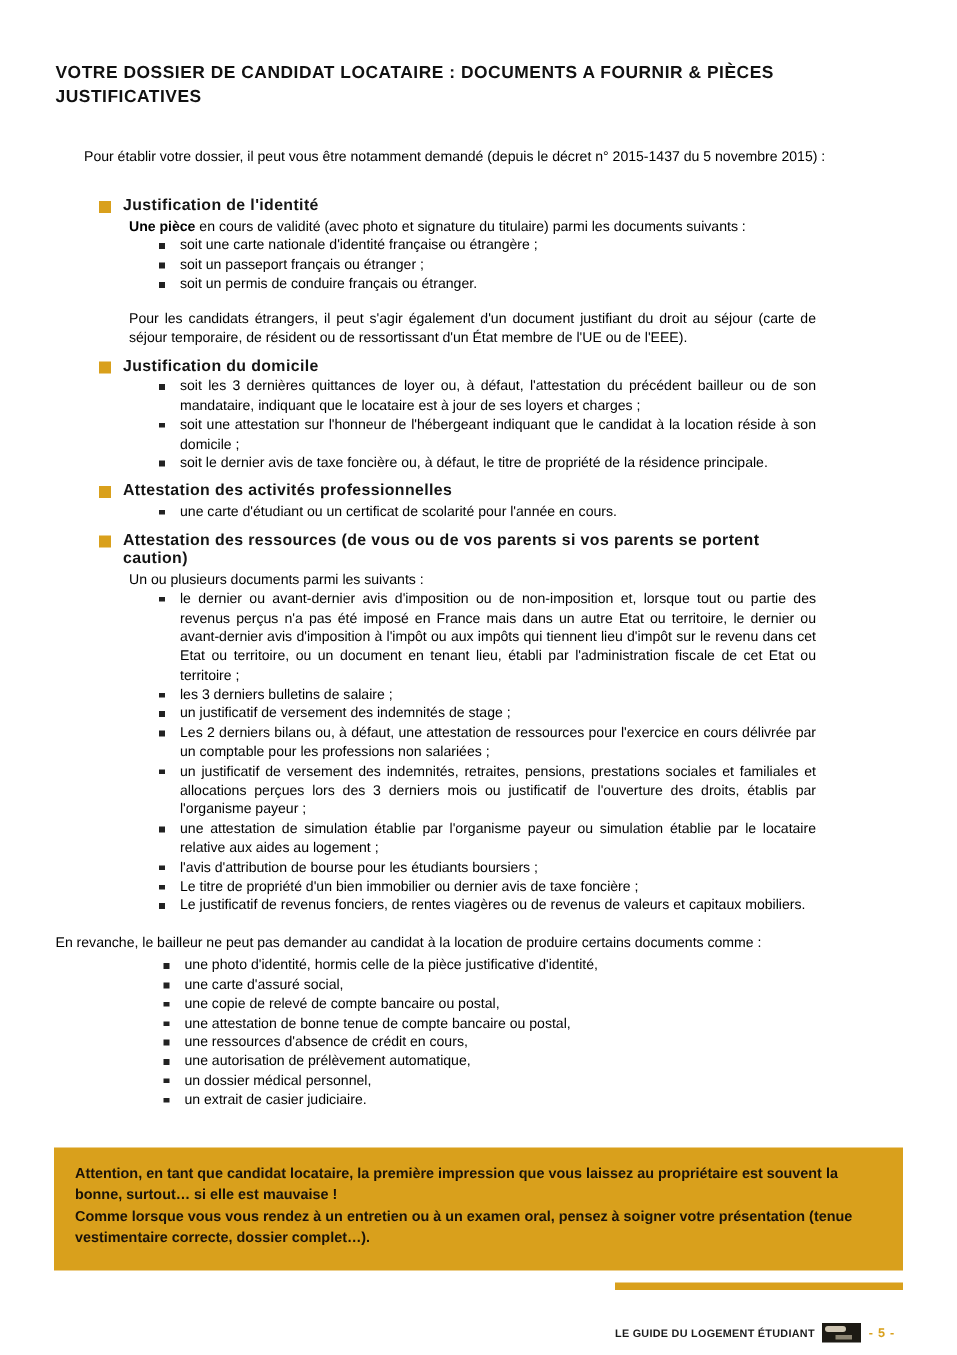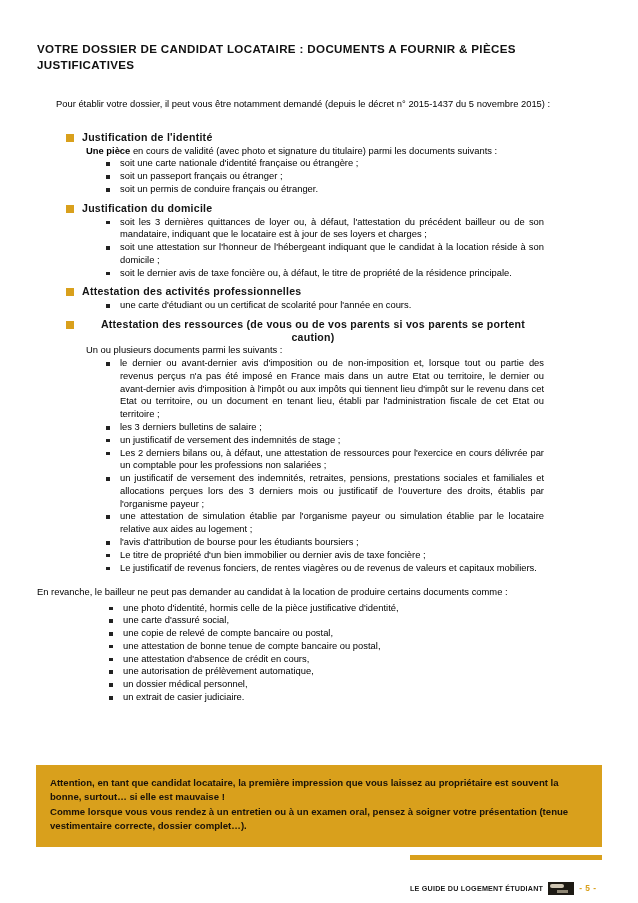--- a/index.html
+++ b/index.html
@@ -72,21 +72,21 @@
   }
   .sec-head .sq {
     position: absolute;
     left: 0;
     top: 3px;
     width: 8px;
     height: 8px;
     background: #d9a01c;
     display: inline-block;
   }
-  .sec-head.narrow { max-width: 480px; text-align: center; }
+  .sec-head.narrow { max-width: 480px; }
 
   .lead {
     font-size: 9.4px;
     line-height: 1.36;
     margin: 0 0 0 4px;
   }
   .lead b { font-weight: bold; }
 
   ul.items {
     list-style: none;
@@ -225,20 +225,21 @@
   <div class="body-block">
     <div id="sections-host">
         <div class="section">
           <div class="sec-head"><span class="sq"></span><span>Justification de l'identité</span></div>
           <div class="lead"><b>Une pièce</b><span> en cours de validité (avec photo et signature du titulaire) parmi les documents suivants :</span></div>
           <ul class="items">
             <li>soit une carte nationale d'identité française ou étrangère ;</li>
             <li>soit un passeport français ou étranger ;</li>
             <li>soit un permis de conduire français ou étranger.</li>
           </ul>
+          <div class="para">Pour les candidats étrangers, il peut s'agir également d'un document justifiant du droit au séjour (carte de séjour temporaire, de résident ou de ressortissant d'un État membre de l'UE ou de l'EEE).</div>
         </div>
         <div class="section">
           <div class="sec-head"><span class="sq"></span><span>Justification du domicile</span></div>
           <ul class="items">
             <li>soit les 3 dernières quittances de loyer ou, à défaut, l'attestation du précédent bailleur ou de son mandataire, indiquant que le locataire est à jour de ses loyers et charges ;</li>
             <li>soit une attestation sur l'honneur de l'hébergeant indiquant que le candidat à la location réside à son domicile ;</li>
             <li>soit le dernier avis de taxe foncière ou, à défaut, le titre de propriété de la résidence principale.</li>
           </ul>
         </div>
         <div class="section">
@@ -264,21 +265,21 @@
         </div>
       </div>
 
     <div class="revanche">
       <div class="line">En revanche, le bailleur ne peut pas demander au candidat à la location de produire certains documents comme :</div>
       <ul class="items nojust" id="prohibited-host">
           <li>une photo d'identité, hormis celle de la pièce justificative d'identité,</li>
           <li>une carte d'assuré social,</li>
           <li>une copie de relevé de compte bancaire ou postal,</li>
           <li>une attestation de bonne tenue de compte bancaire ou postal,</li>
-          <li>une attestation d'absence de crédit en cours,</li>
+          <li>une ressources d'absence de crédit en cours,</li>
           <li>une autorisation de prélèvement automatique,</li>
           <li>un dossier médical personnel,</li>
           <li>un extrait de casier judiciaire.</li>
         </ul>
     </div>
   </div>
 
   <div class="callout">
     <p>Attention, en tant que candidat locataire, la première impression que vous laissez au propriétaire est souvent la bonne, surtout… si elle est mauvaise !</p>
     <p>Comme lorsque vous vous rendez à un entretien ou à un examen oral, pensez à soigner votre présentation (tenue vestimentaire correcte, dossier complet…).</p>

